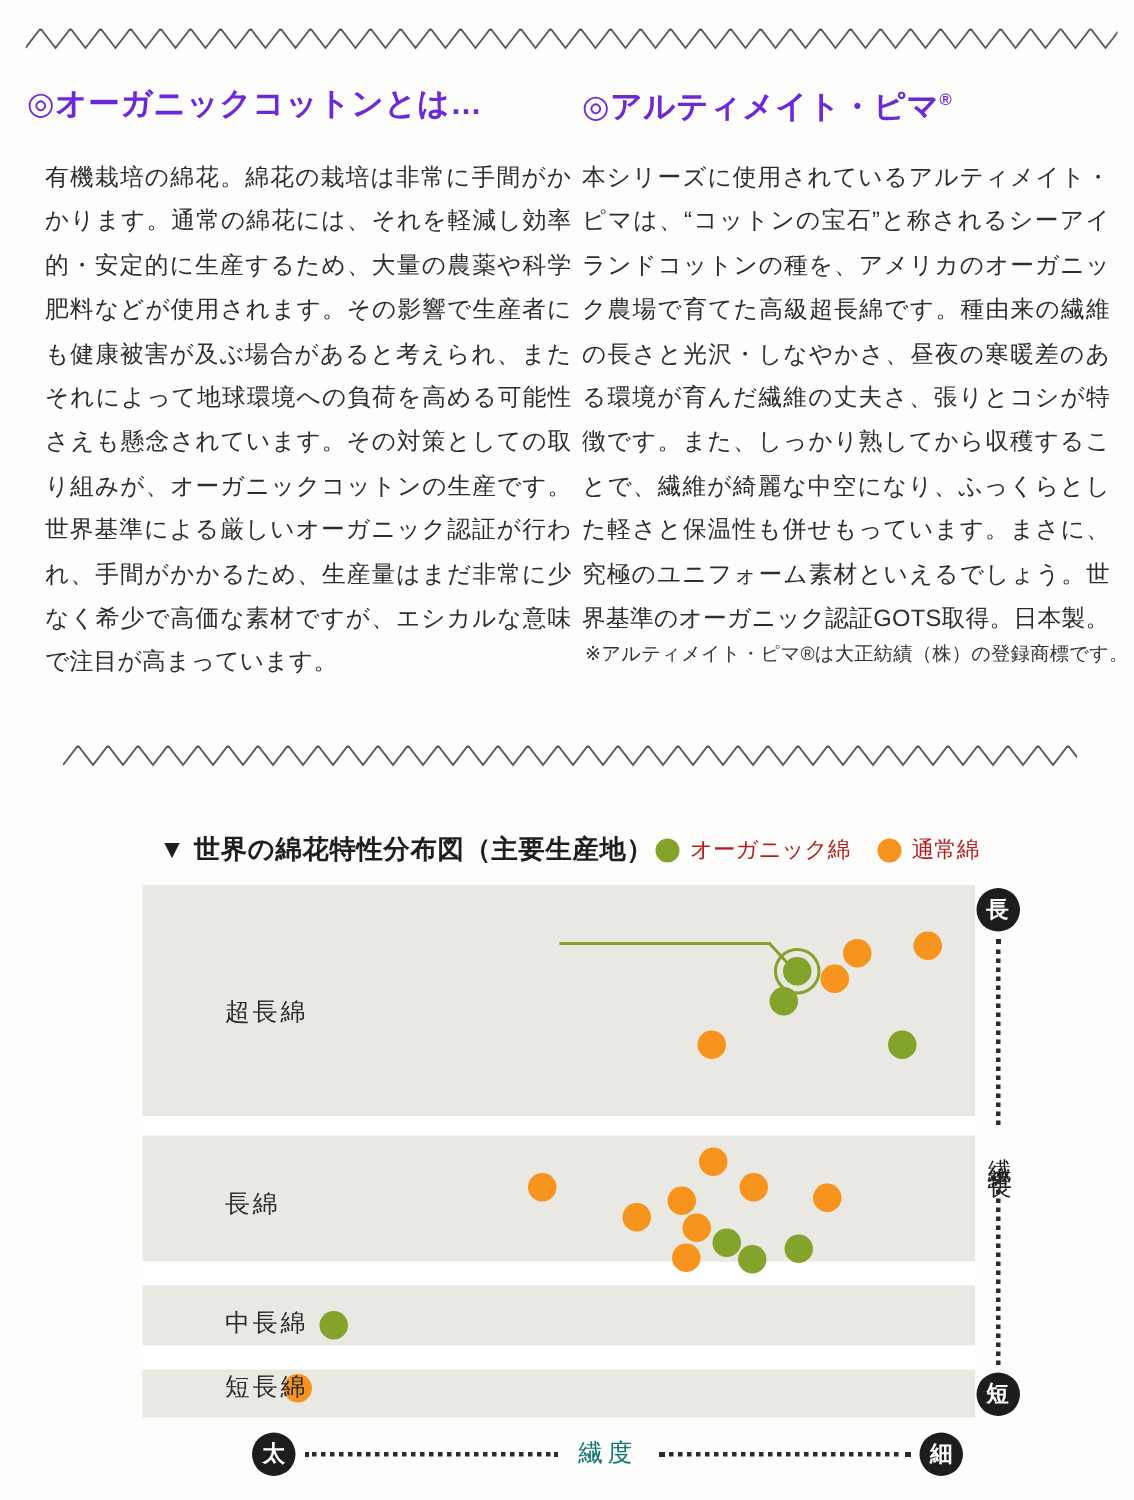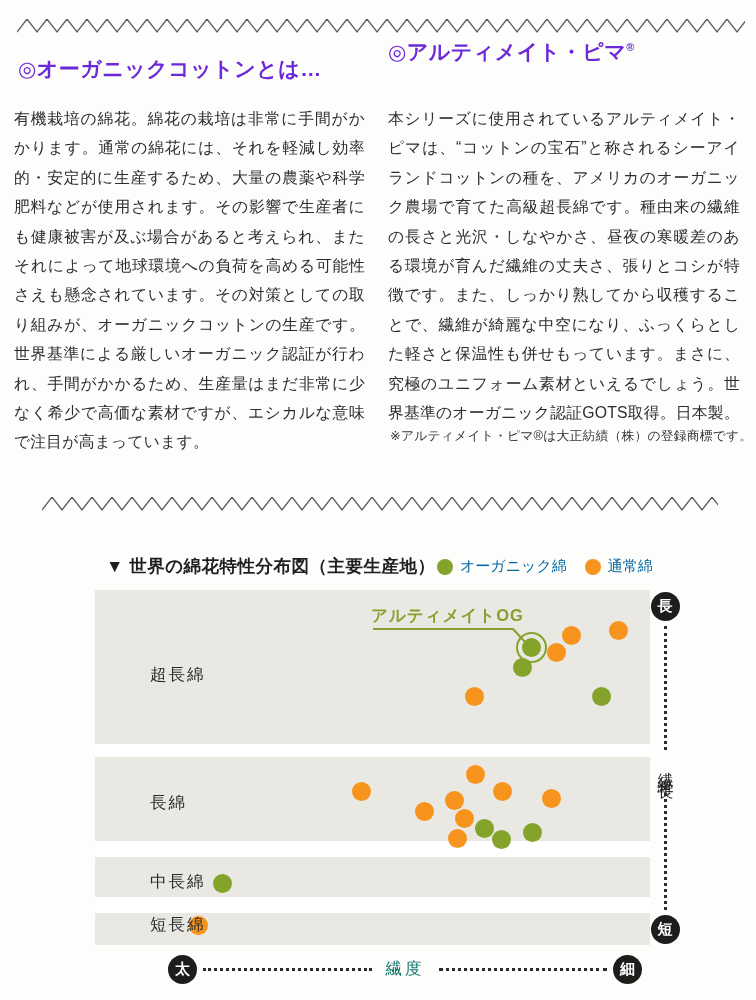--- a/index.html
+++ b/index.html
@@ -25,21 +25,21 @@
     position:absolute;font-size:12.8px;color:#333;white-space:nowrap;letter-spacing:0.2px;
   }
   
   .chart-title{
     position:absolute;left:95px;top:554px;font-size:17.5px;font-weight:bold;color:#1e1e1e;
     letter-spacing:0.5px;white-space:nowrap;margin-left:11px;
   }
   .legend{position:absolute;left:437px;top:557px;display:flex;gap:18px;align-items:center;}
   .legend-item{display:flex;align-items:center;gap:7px;}
   .legend-dot{width:16px;height:16px;border-radius:50%;}
-  .legend-label{font-size:15px;color:#0369a1;white-space:nowrap;}
+  .legend-label{font-size:15px;color:#b91c1c;white-space:nowrap;}
   .plot{
     position:absolute;left:95px;top:590px;width:555px;height:355px;background:#fff;
   }
   .band{position:absolute;left:0;width:100%;background:#e9e8e3;z-index:0;}
   .row-label{
     position:absolute;left:7px;font-size:16.5px;color:#2a2a2a;z-index:2;
     letter-spacing:2px;white-space:nowrap;margin-left:48px;
   }
   .dot{position:absolute;width:19px;height:19px;border-radius:50%;z-index:1;}
   .dot.ringed::after{
@@ -76,25 +76,25 @@
 <body>
 
 <div class="zigzag" style="left:17px;top:19px;width:728px;">
     <svg width="728" height="15">
       <path d="M0 13 L10 0 L20 13 L30 0 L40 13 L50 0 L60 13 L70 0 L80 13 L90 0 L100 13 L110 0 L120 13 L130 0 L140 13 L150 0 L160 13 L170 0 L180 13 L190 0 L200 13 L210 0 L220 13 L230 0 L240 13 L250 0 L260 13 L270 0 L280 13 L290 0 L300 13 L310 0 L320 13 L330 0 L340 13 L350 0 L360 13 L370 0 L380 13 L390 0 L400 13 L410 0 L420 13 L430 0 L440 13 L450 0 L460 13 L470 0 L480 13 L490 0 L500 13 L510 0 L520 13 L530 0 L540 13 L550 0 L560 13 L570 0 L580 13 L590 0 L600 13 L610 0 L620 13 L630 0 L640 13 L650 0 L660 13 L670 0 L680 13 L690 0 L700 13 L710 0 L720 13 L730 0 L740 13" fill="none" stroke="#5c5c5c" stroke-width="1.3"></path>
     </svg>
   </div>
 
 <div>
   <div class="col-heading" style="left:18px;top:55px;">◎オーガニックコットンとは…</div>
-  <div class="col-body" style="left:14px;top:104px;">有機栽培の綿花。綿花の栽培は非常に手間がかかります。通常の綿花には、それを軽減し効率的・安定的に生産するため、大量の農薬や科学肥料などが使用されます。その影響で生産者にも健康被害が及ぶ場合があると考えられ、またそれによって地球環境への負荷を高める可能性さえも懸念されています。その対策としての取り組みが、オーガニックコットンの生産です。世界基準による厳しいオーガニック認証が行われ、手間がかかるため、生産量はまだ非常に少なく希少で高価な素材ですが、エシカルな意味で注目が高まっています。</div>
+  <div class="col-body" style="left:30px;top:104px;">有機栽培の綿花。綿花の栽培は非常に手間がかかります。通常の綿花には、それを軽減し効率的・安定的に生産するため、大量の農薬や科学肥料などが使用されます。その影響で生産者にも健康被害が及ぶ場合があると考えられ、またそれによって地球環境への負荷を高める可能性さえも懸念されています。その対策としての取り組みが、オーガニックコットンの生産です。世界基準による厳しいオーガニック認証が行われ、手間がかかるため、生産量はまだ非常に少なく希少で高価な素材ですが、エシカルな意味で注目が高まっています。</div>
 </div>
 
 <div>
-  <div class="col-heading" style="left:388px;top:38px;">
+  <div class="col-heading" style="left:388px;top:57px;">
     <span>◎アルティメイト・ピマ</span><sup>®</sup>
   </div>
   <div class="col-body" style="left:388px;top:104px;width:352px;">本シリーズに使用されているアルティメイト・ピマは、“コットンの宝石”と称されるシーアイランドコットンの種を、アメリカのオーガニック農場で育てた高級超長綿です。種由来の繊維の長さと光沢・しなやかさ、昼夜の寒暖差のある環境が育んだ繊維の丈夫さ、張りとコシが特徴です。また、しっかり熟してから収穫することで、繊維が綺麗な中空になり、ふっくらとした軽さと保温性も併せもっています。まさに、究極のユニフォーム素材といえるでしょう。世界基準のオーガニック認証GOTS取得。日本製。</div>
   <div class="footnote" style="left:390px;top:428px;">※アルティメイト・ピマ®は大正紡績（株）の登録商標です。</div>
 </div>
 
 <div class="zigzag" style="left:42px;top:497px;width:676px;">
     <svg width="676" height="15">
       <path d="M0 13 L10 0 L20 13 L30 0 L40 13 L50 0 L60 13 L70 0 L80 13 L90 0 L100 13 L110 0 L120 13 L130 0 L140 13 L150 0 L160 13 L170 0 L180 13 L190 0 L200 13 L210 0 L220 13 L230 0 L240 13 L250 0 L260 13 L270 0 L280 13 L290 0 L300 13 L310 0 L320 13 L330 0 L340 13 L350 0 L360 13 L370 0 L380 13 L390 0 L400 13 L410 0 L420 13 L430 0 L440 13 L450 0 L460 13 L470 0 L480 13 L490 0 L500 13 L510 0 L520 13 L530 0 L540 13 L550 0 L560 13 L570 0 L580 13 L590 0 L600 13 L610 0 L620 13 L630 0 L640 13 L650 0 L660 13 L670 0 L680 13" fill="none" stroke="#5c5c5c" stroke-width="1.3"></path>
     </svg>
@@ -108,21 +108,20 @@
       <span class="legend-dot" style="background: rgb(132, 163, 43);"></span>
       <span class="legend-label">オーガニック綿</span>
     </div>
     <div class="legend-item">
       <span class="legend-dot" style="background: rgb(246, 148, 29);"></span>
       <span class="legend-label">通常綿</span>
     </div>
   </div>
 
   <div class="plot">
-    <div class="annot-label">アルティメイトOG</div>
     <svg class="annot-leader" width="172" height="32">
       <polyline points="8,9 148,9 160,22" fill="none" stroke="#8a9e2d" stroke-width="2"></polyline>
     </svg>
   <div class="band" style="top: 0px; height: 154.07px;"></div>
       <div class="row-label" style="top: 73.845px;">超長綿</div>
       <div class="band" style="top: 166.85px; height: 84.135px;"></div>
       <div class="row-label" style="top: 202.355px; text-align: center;">長綿</div>
       <div class="band" style="top: 266.96px; height: 40.115px;"></div>
       <div class="row-label" style="top: 280.81px;">中長綿</div>
       <div class="band" style="top: 323.05px; height: 31.95px;"></div>

